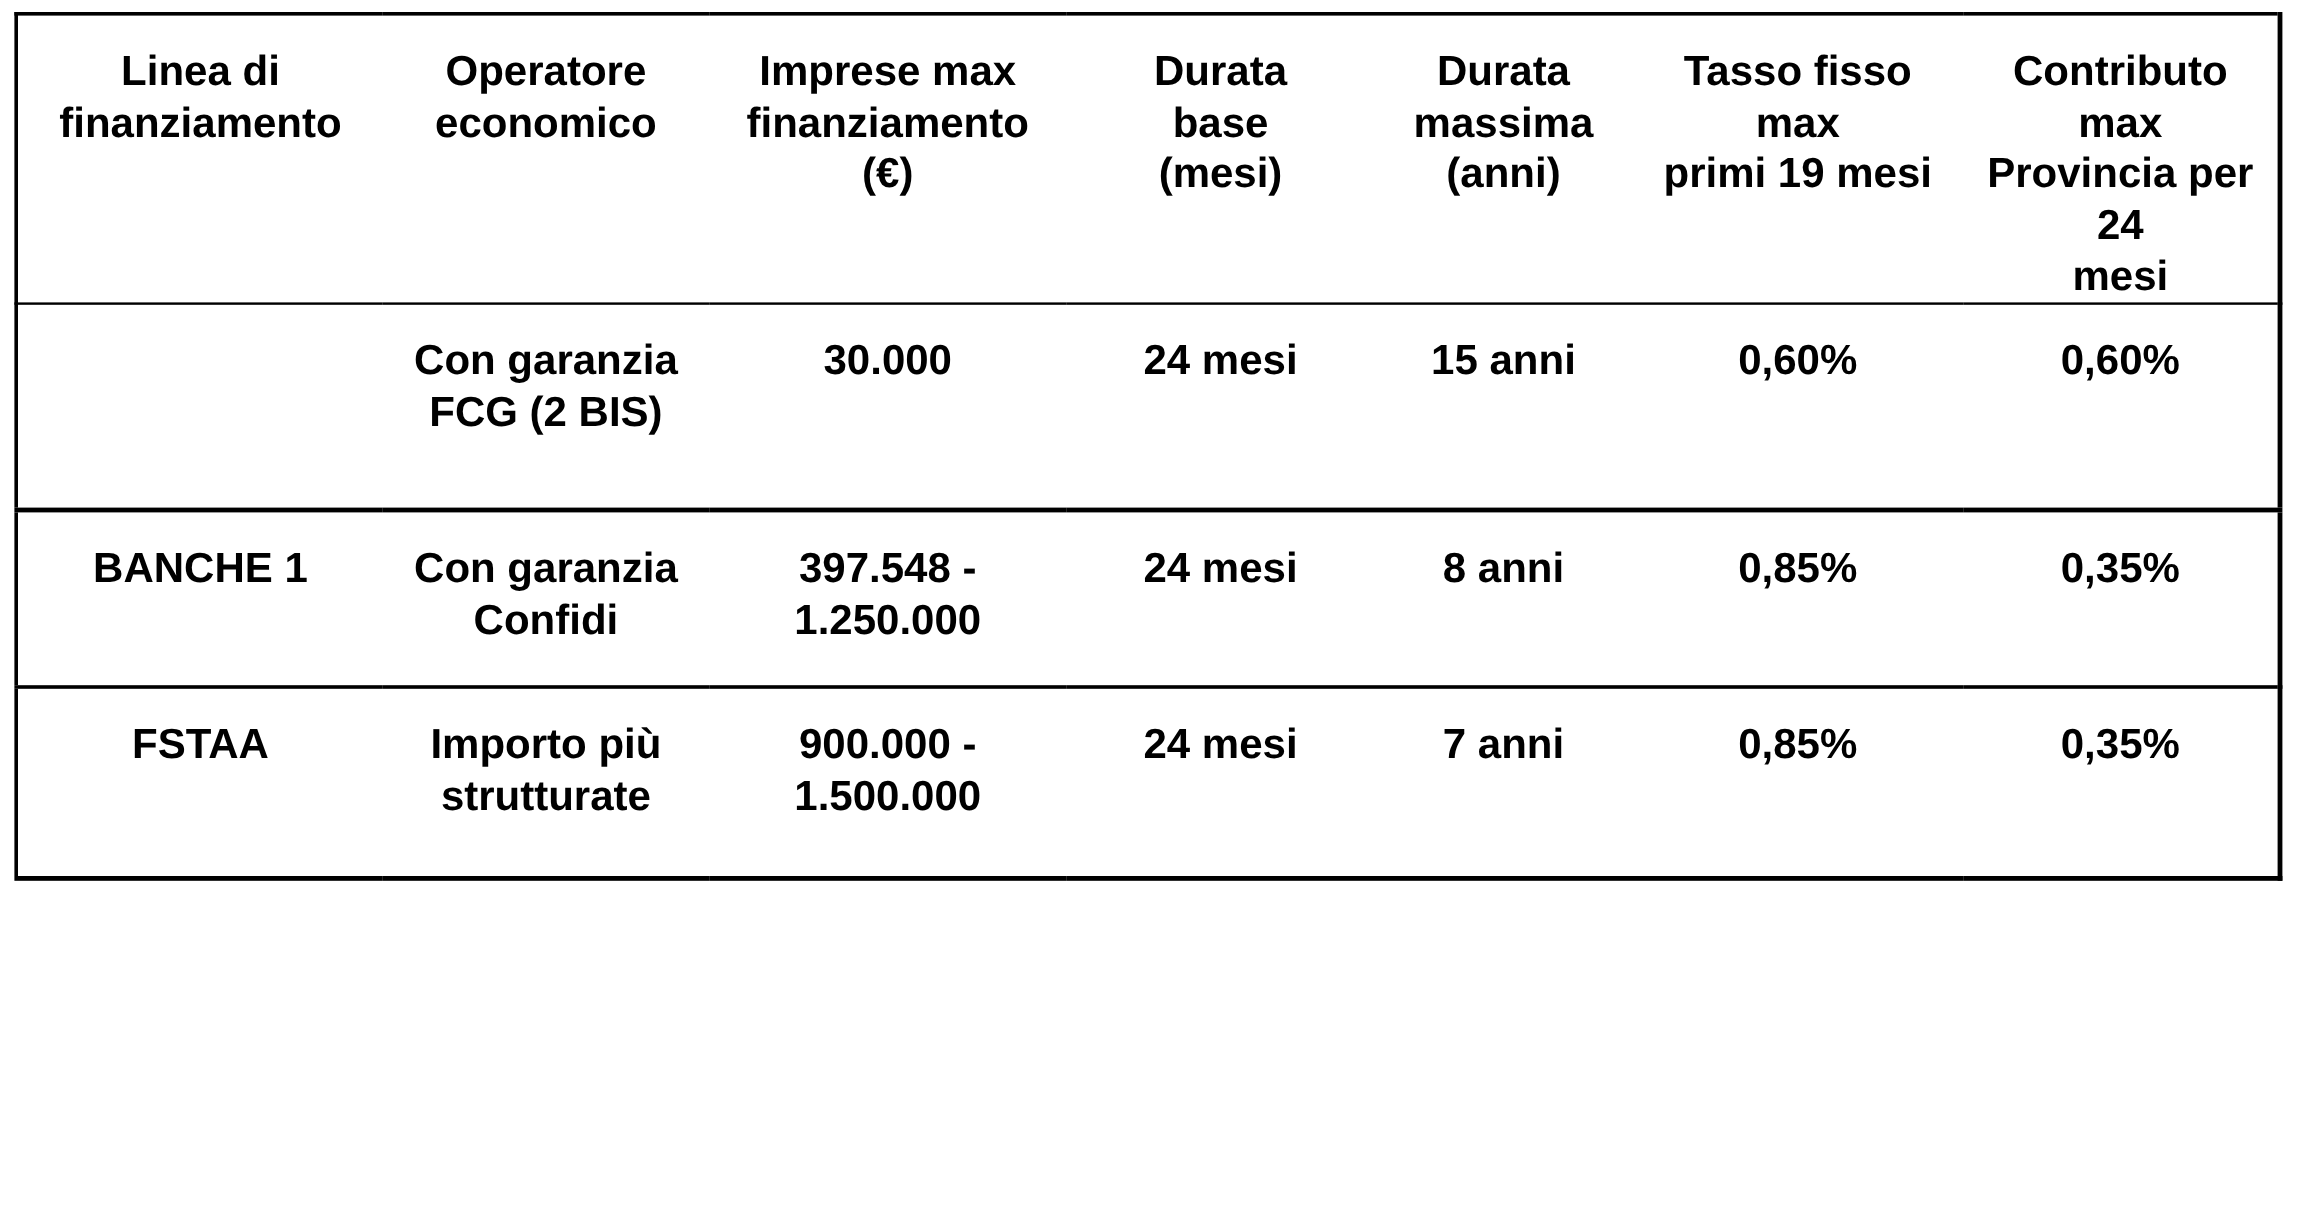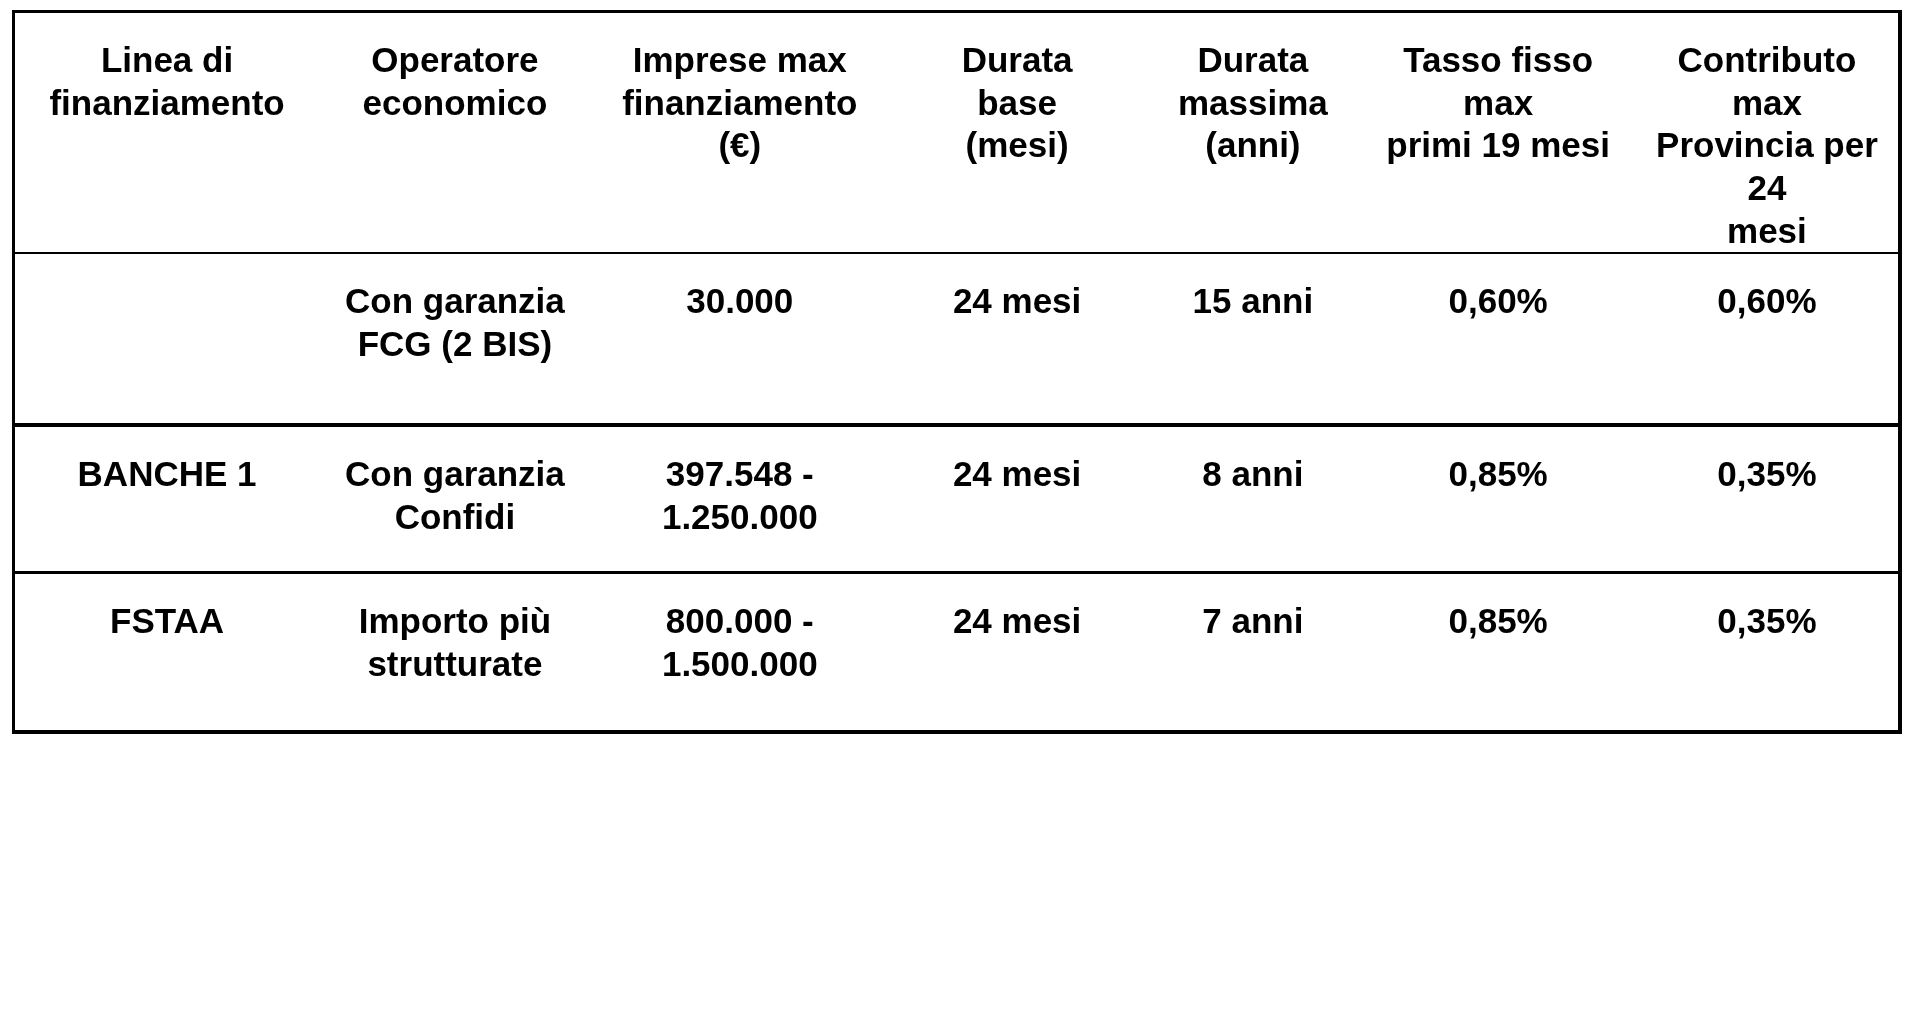--- a/index.html
+++ b/index.html
@@ -102,21 +102,21 @@
 1.250.000</td>
         <td>24 mesi</td>
         <td>8 anni</td>
         <td>0,85%</td>
         <td>0,35%</td>
       </tr>
       <tr class="row-fstaa">
         <td>FSTAA</td>
         <td>Importo più
 strutturate</td>
-        <td>800.000 -
+        <td>900.000 -
 1.500.000</td>
         <td>24 mesi</td>
         <td>7 anni</td>
         <td>0,85%</td>
         <td>0,35%</td>
       </tr>
     </tbody>
   </table>
 </div>
 

